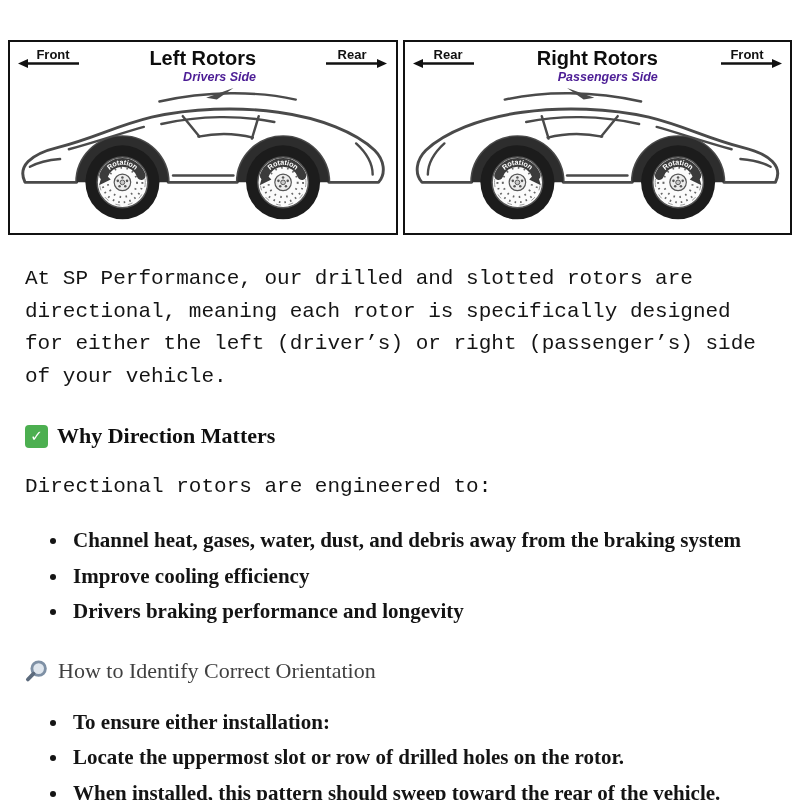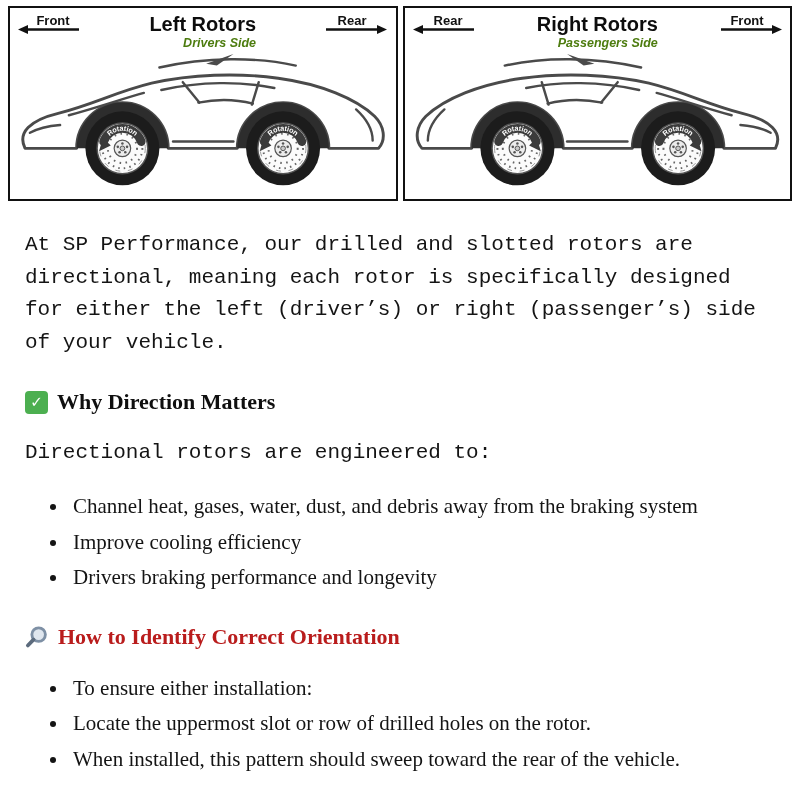--- a/index.html
+++ b/index.html
@@ -1,39 +1,39 @@
 <!DOCTYPE html>
 <html><head>
 <meta charset="utf-8">
 <style>
   html,body{margin:0;padding:0;background:#fff;width:800px;}
   body{font-family:"Liberation Serif",serif;color:#141414;}
 
   
   .diagram{display:flex;gap:5px;padding:6px 8px 4px;}
-  .panel{flex:1;border:2px solid #111;background:#fff;overflow:hidden;}
+  .panel{flex:1;border:2px solid #111;background:#fff;overflow:hidden;margin-top:34px;}
   .panel-header{display:flex;justify-content:space-between;align-items:flex-start;padding:5px 7px 0;}
   .panel-titles{text-align:right;line-height:1.05;margin-top:1px;}
   .panel-title{font-family:"Liberation Sans",sans-serif;font-weight:bold;font-size:20px;color:#0d0d0d;}
-  .panel-subtitle{font-family:"Liberation Sans",sans-serif;font-weight:bold;font-style:italic;font-size:12.5px;color:#4d7c0f;margin-top:2px;}
+  .panel-subtitle{font-family:"Liberation Sans",sans-serif;font-weight:bold;font-style:italic;font-size:12.5px;color:#4c1d95;margin-top:2px;}
   .dir-arrow text{font-family:"Liberation Sans",sans-serif;font-weight:bold;font-size:13px;fill:#111;}
   .dir-arrow line{stroke:#111;stroke-width:2.4;}
   .dir-arrow polygon{fill:#111;}
   .car{display:block;width:100%;height:148px;margin-top:1px;}
   .car .ink{stroke:#4a4a4a;fill:none;stroke-width:2.5;stroke-linecap:round;}
   .rot-text{font-family:"Liberation Sans",sans-serif;font-weight:bold;font-size:7.5px;fill:#ffffff;letter-spacing:.3px;}
 
   
   .content{padding:12px 30px 10px 25px;font-size:21px;line-height:1.55;max-width:758px;}
   .content p{margin:12px 0 20px;font-family:Liberation Mono, monospace;}
   h2{font-size:22px;margin:26px 0 18px;display:flex;align-items:center;gap:9px;color:#0f0f0f;}
-  h2.h2-light{font-weight:700;color:#b91c1c;}
+  h2.h2-light{font-weight:400;color:#404040;}
   .check-icon{display:inline-flex;align-items:center;justify-content:center;width:23px;height:23px;border-radius:4px;color:#fff;font-family:"DejaVu Sans",sans-serif;font-size:15px;font-weight:bold;flex:0 0 auto;}
   .mag-icon{display:inline-flex;width:24px;height:24px;flex:0 0 auto;}
-  ul{margin:10px 0 24px;padding-left:44px;}
+  ul{margin:10px 0 24px;padding-left:44px;font-weight:bold;}
   li{margin:3px 0;padding-left:4px;}
 </style>
 </head>
 <body>
 
 <div class="diagram">
 
   <div class="panel">
     <div class="panel-header">
       <svg class="dir-arrow" width="64" height="21" viewBox="0 0 64 21">

